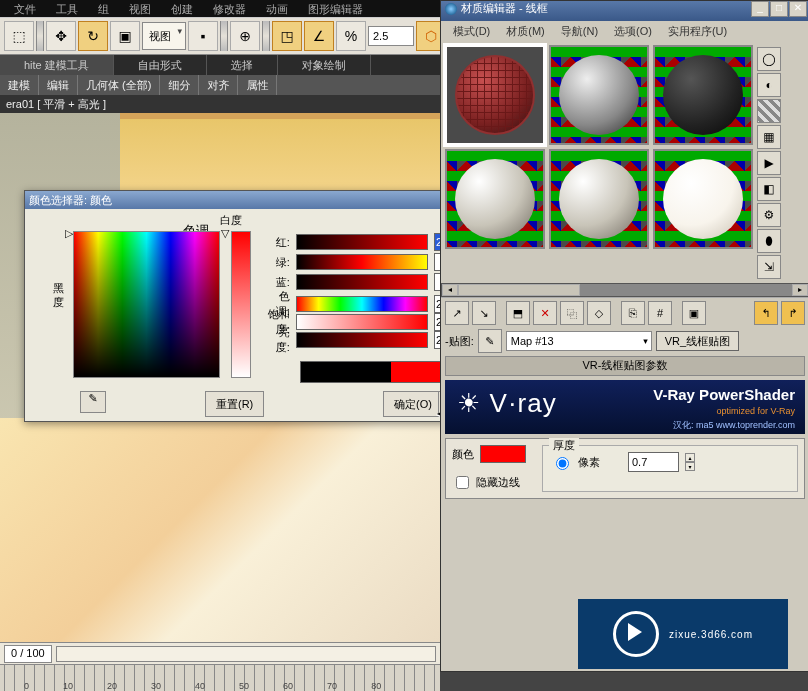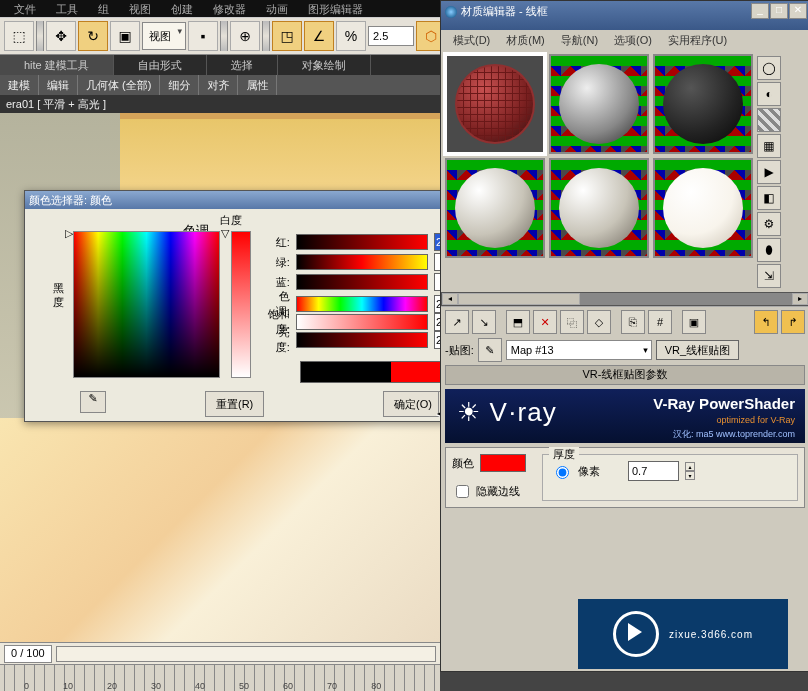--- a/index.html
+++ b/index.html
@@ -135,22 +135,22 @@
   
   .mated {
     position: absolute; left: 440px; top: 0;
     width: 368px; height: 670px;
     background: #cecabe;
     border: 1px solid #333;
   }
   .mated .title {
     height: 18px;
     background: linear-gradient(#5878a8,#3a5888);
-    color:#fff; font-size:11px; display:flex; align-items:flex-end; justify-content:space-between;
-    padding: 0 2px 11px 4px;
+    color:#fff; font-size:11px; display:flex; align-items:flex-start; justify-content:space-between;
+    padding: 0 2px 2px 4px;
   }
   .winbtns { display:flex; gap:1px;}
   .winbtns div { width:16px; height:14px; background:#d8d4c8; border:1px solid #888; font-size:10px; text-align:center; line-height:12px;}
   .mated .menu { height:20px; display:flex; color:#333; padding-left:4px;}
   .mated .menu span { padding: 3px 8px 0;}
   .slots { display:flex; padding:4px; gap:4px; background:#cecabe;}
   .slot-grid { display:grid; grid-template-columns: repeat(3, 100px); grid-template-rows: repeat(2, 100px); gap:4px;}
   .slot { border:2px solid #888; background:#4a4a4a; position:relative; overflow:hidden;}
   .slot .chk { position:absolute; inset:0;
     background-image: linear-gradient(45deg,#a00 25%,transparent 25%),linear-gradient(-45deg,#a00 25%,transparent 25%),linear-gradient(#0a0 50%, transparent 50%),linear-gradient(90deg,#00a 50%,transparent 50%);

